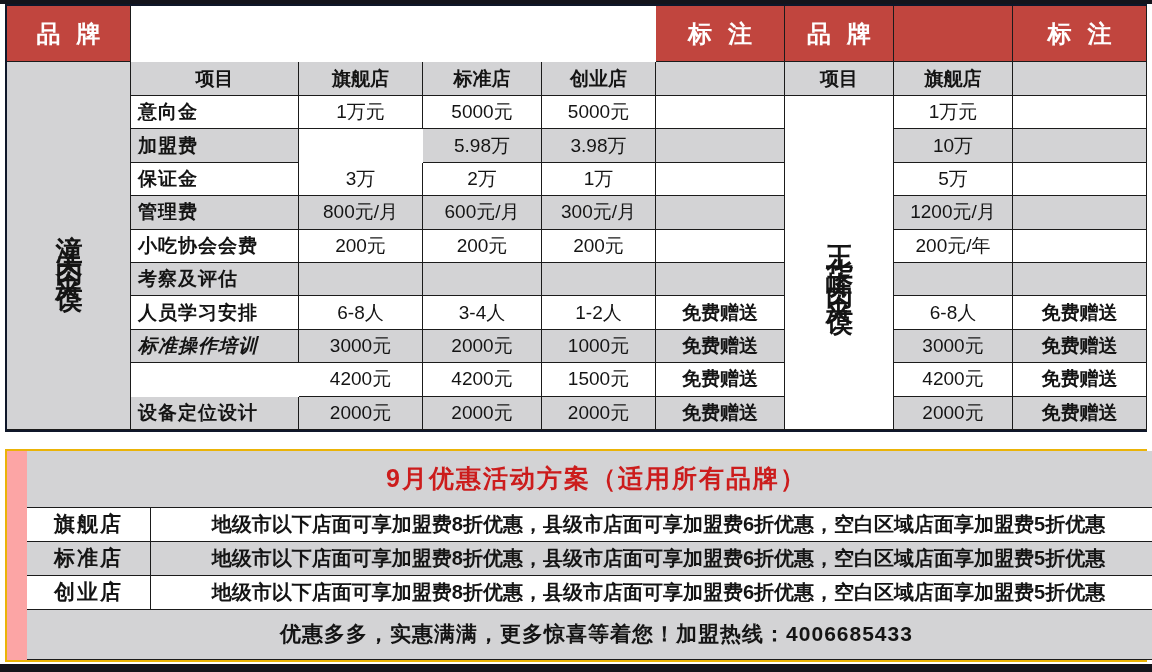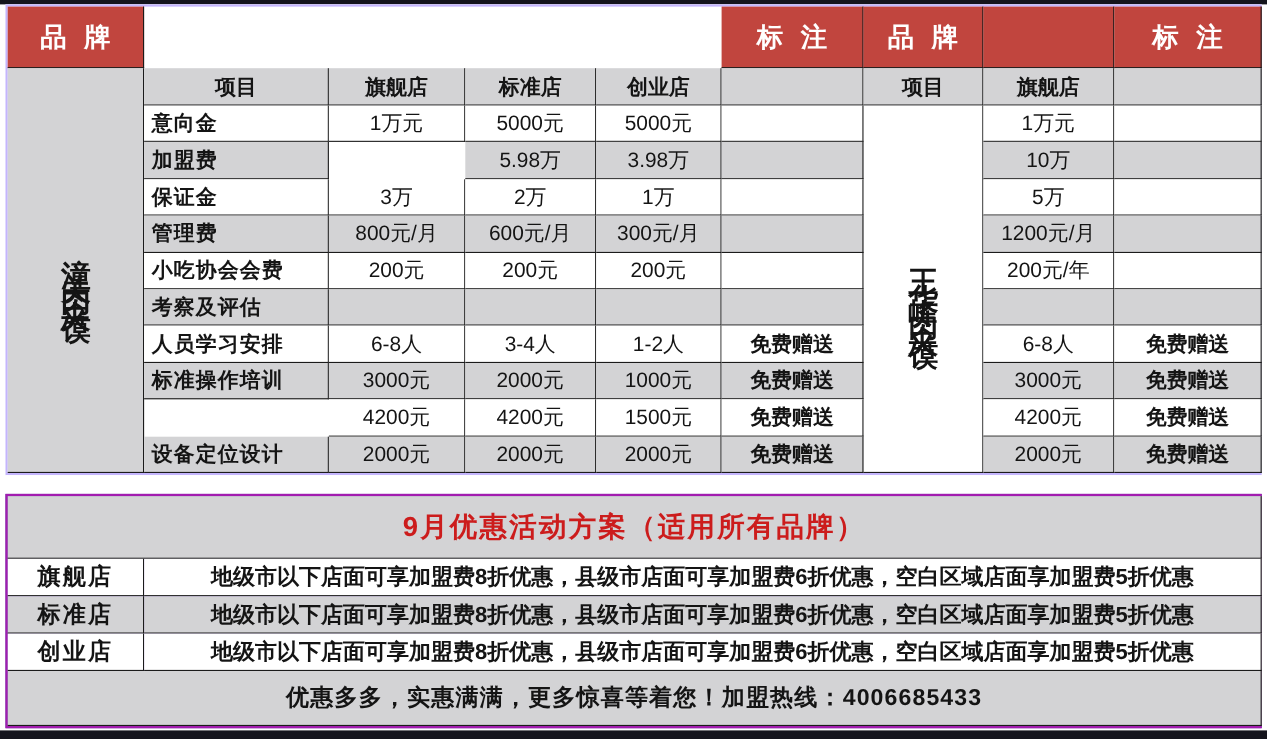--- a/index.html
+++ b/index.html
@@ -11,21 +11,21 @@
   }
   .topbar { height: 4px; background: #14141c; }
   .botbar { height: 9px; background: #14141c; margin-top: 2px; }
   .wrap { padding: 0 5px; }
 
   
   .main-grid {
     display: grid;
     grid-template-columns: 124px 168px 124px 119px 114px 129px 109px 119px 134px;
     grid-template-rows: 56px 34px repeat(10, 33.4px);
-    border: 2px solid #c4b5fd;
+    border: 2px solid #0f172a;
     background: #fff;
   }
   .c {
     border-right: 1px solid #1b1b1b;
     border-bottom: 1px solid #1b1b1b;
     display: flex;
     align-items: center;
     justify-content: center;
     overflow: hidden;
   }
@@ -59,22 +59,23 @@
   }
 
   
   .gap { height: 17px; background: #ffffff; }
 
   
   .promo-grid {
     display: grid;
     grid-template-columns: 124px 1016px;
     grid-template-rows: 57px 34px 34px 34px 50px;
-    border: 2px solid #a21caf;
-    background: #4c1d95;
+    border: 2px solid #eab308;
+    background: #fca5a5;
+    padding-left: 20px;
   }
   .promo-title {
     grid-column: 1 / 3; grid-row: 1;
     background: #d3d3d5;
     color: #cc1c1c;
     font-size: 25px; font-weight: bold;
     letter-spacing: 2px;
   }
   .plabel { font-size: 21px; font-weight: bold; letter-spacing: 2px; }
   .ptext  { font-size: 20px; font-weight: bold; white-space: nowrap; }
@@ -158,21 +159,21 @@
       <div class="c note bgG" style="grid-area: 8 / 6;"></div>
       <div class="c val bgG" style="grid-area: 8 / 8;"></div>
       <div class="c note bgG" style="grid-area: 8 / 9;"></div>
       <div class="c item bgW" style="grid-area: 9 / 2;">人员学习安排</div>
       <div class="c val bgW" style="grid-area: 9 / 3;">6-8人</div>
       <div class="c val bgW" style="grid-area: 9 / 4;">3-4人</div>
       <div class="c val bgW" style="grid-area: 9 / 5;">1-2人</div>
       <div class="c note bgW" style="grid-area: 9 / 6;">免费赠送</div>
       <div class="c val bgW" style="grid-area: 9 / 8;">6-8人</div>
       <div class="c note bgW" style="grid-area: 9 / 9;">免费赠送</div>
-      <div class="c item bgG" style="grid-area: 10 / 2;">标准操作培训</div>
+      <div class="c item bgG" style="grid-area: 10 / 2; font-style: italic;">标准操作培训</div>
       <div class="c val bgG" style="grid-area: 10 / 3;">3000元</div>
       <div class="c val bgG" style="grid-area: 10 / 4;">2000元</div>
       <div class="c val bgG" style="grid-area: 10 / 5;">1000元</div>
       <div class="c note bgG" style="grid-area: 10 / 6;">免费赠送</div>
       <div class="c val bgG" style="grid-area: 10 / 8;">3000元</div>
       <div class="c note bgG" style="grid-area: 10 / 9;">免费赠送</div>
       <div class="c val bgW" style="grid-area: 11 / 3;">4200元</div>
       <div class="c val bgW" style="grid-area: 11 / 4;">4200元</div>
       <div class="c val bgW" style="grid-area: 11 / 5;">1500元</div>
       <div class="c note bgW" style="grid-area: 11 / 6;">免费赠送</div>

